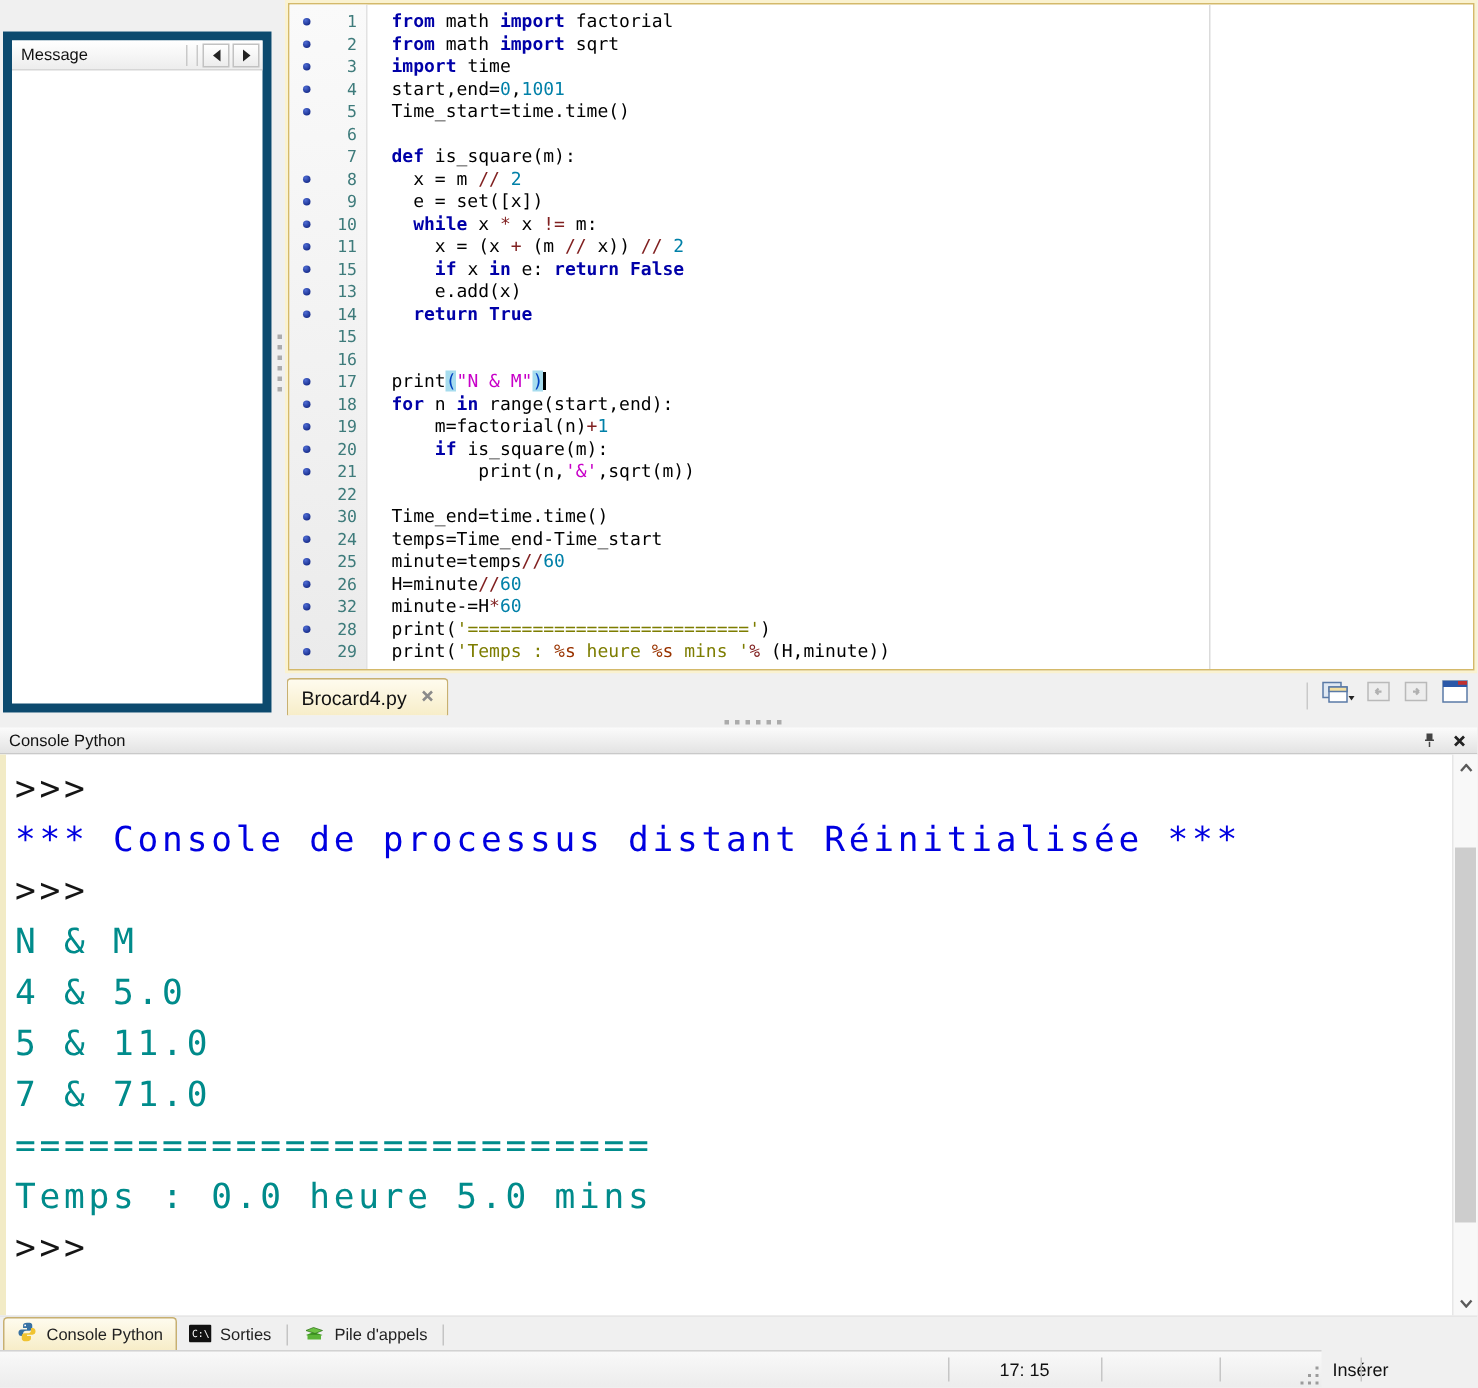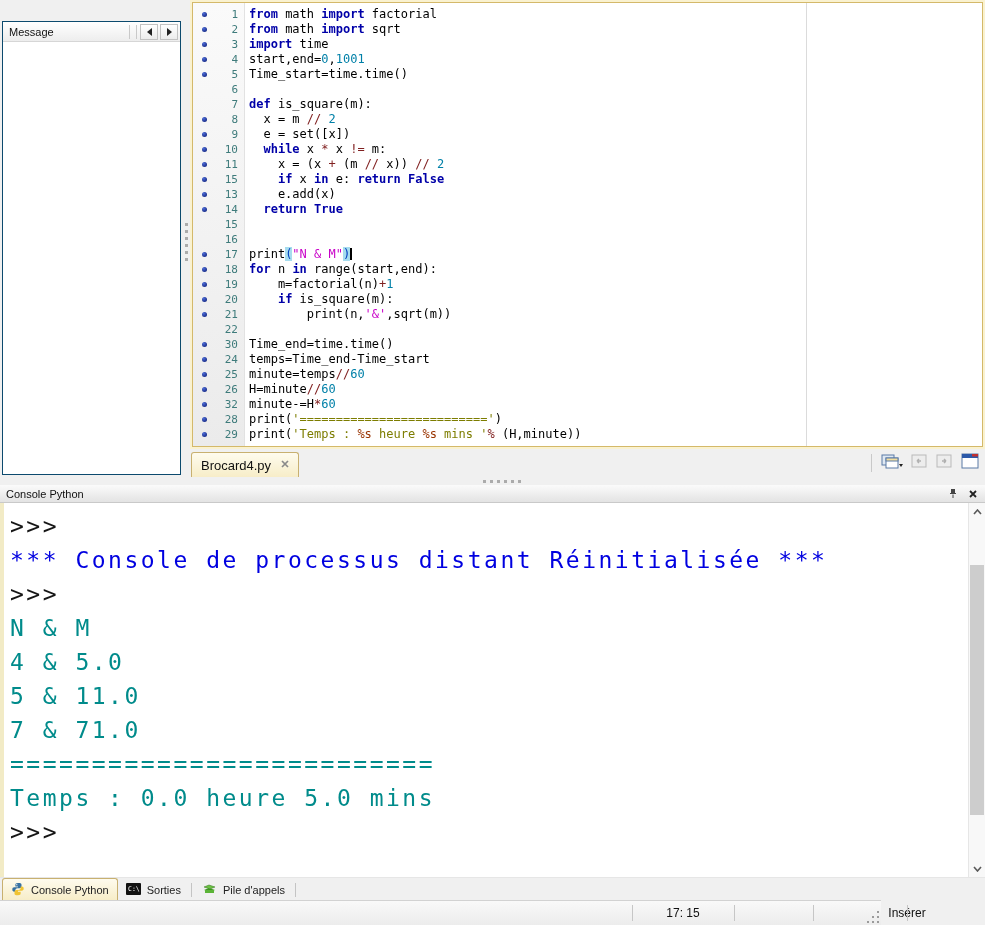--- a/index.html
+++ b/index.html
@@ -15,21 +15,21 @@
   .dock-titlebar {
     height:20px; display:flex; align-items:center; gap:4px;
     padding:0 4px 0 6px; font-size:11px;
     background:linear-gradient(#FBFCFE,#E7ECF4); border-bottom:1px solid #D9DFE9;
   }
   .dock-titlebar .spacer { flex:1; }
   .titlebar-btn { width:16px; height:14px; display:flex; align-items:center; justify-content:center; }
   .titlebar-btn.boxed { border:1px solid #8E959F; background:linear-gradient(#FDFDFD,#E9E9E9); border-radius:2px; }
   .messages-body {
     position:absolute; left:2px; right:2px; top:21px; bottom:2px;
-    background:#FFF; border:1px solid #0c4a6e;
+    background:#FFF; border:6px solid #0c4a6e;
   }
   .col-header {
     height:20px; display:flex; align-items:center; padding-left:6px;
     background:linear-gradient(#FFFFFF,#EDEDED); border-bottom:1px solid #D6D6D6;
     font-size:11px;
   }
   .col-header .spacer { flex:1; }
   .col-sep { width:1px; height:14px; background:#C9C9C9; margin:0 3px; }
   .col-btn { width:18px; height:16px; display:flex; align-items:center; justify-content:center;
     border:1px solid #C2C2C2; background:linear-gradient(#FFFFFF,#ECECEC); margin-right:2px; }
@@ -48,21 +48,21 @@
   .editor-inner { position:relative; width:100%; height:100%; border:1px solid #D4B96A; background:#FFF; overflow:hidden; }
   .gutter {
     position:absolute; left:0; top:0; bottom:0; width:52px; padding-top:4px;
     background:linear-gradient(180deg,#FAFAFA,#EBEBEB); border-right:1px solid #E2E2E2;
   }
   .gutter-row { position:relative; height:15px; }
   .bp-dot { position:absolute; left:9px; top:5px; width:5px; height:5px; border-radius:50%;
     background:radial-gradient(circle at 35% 30%, #4D6CD6, #1C318F 70%); }
   .line-num { position:absolute; right:6px; top:0; font:11px/15px "DejaVu Sans Mono", monospace; color:#3E7B7B; }
   .code-area { position:absolute; left:53px; top:4px; right:0; font:12px/15px "DejaVu Sans Mono", monospace; white-space:pre; }
-  .code-line { height:15px; padding-left:3px; }
+  .code-line { height:15px; padding-left:15px; }
   .margin-line { position:absolute; left:613px; top:0; bottom:0; width:1px; background:#DBDBDB; }
 
   .tok-p { color:#000; }
   .tok-k { color:var(--keyword,#0000A8); font-weight:bold; }
   .tok-s { color:var(--string,#C800C8); }
   .tok-so { color:var(--string-alt,#7D7D00); }
   .tok-n { color:var(--number,#0080A8); }
   .tok-o { color:var(--operator,#802020); }
   .tok-f { color:var(--format-spec,#993300); }
   .tok-h { background:#A6DCEE; color:#0040C0; }

